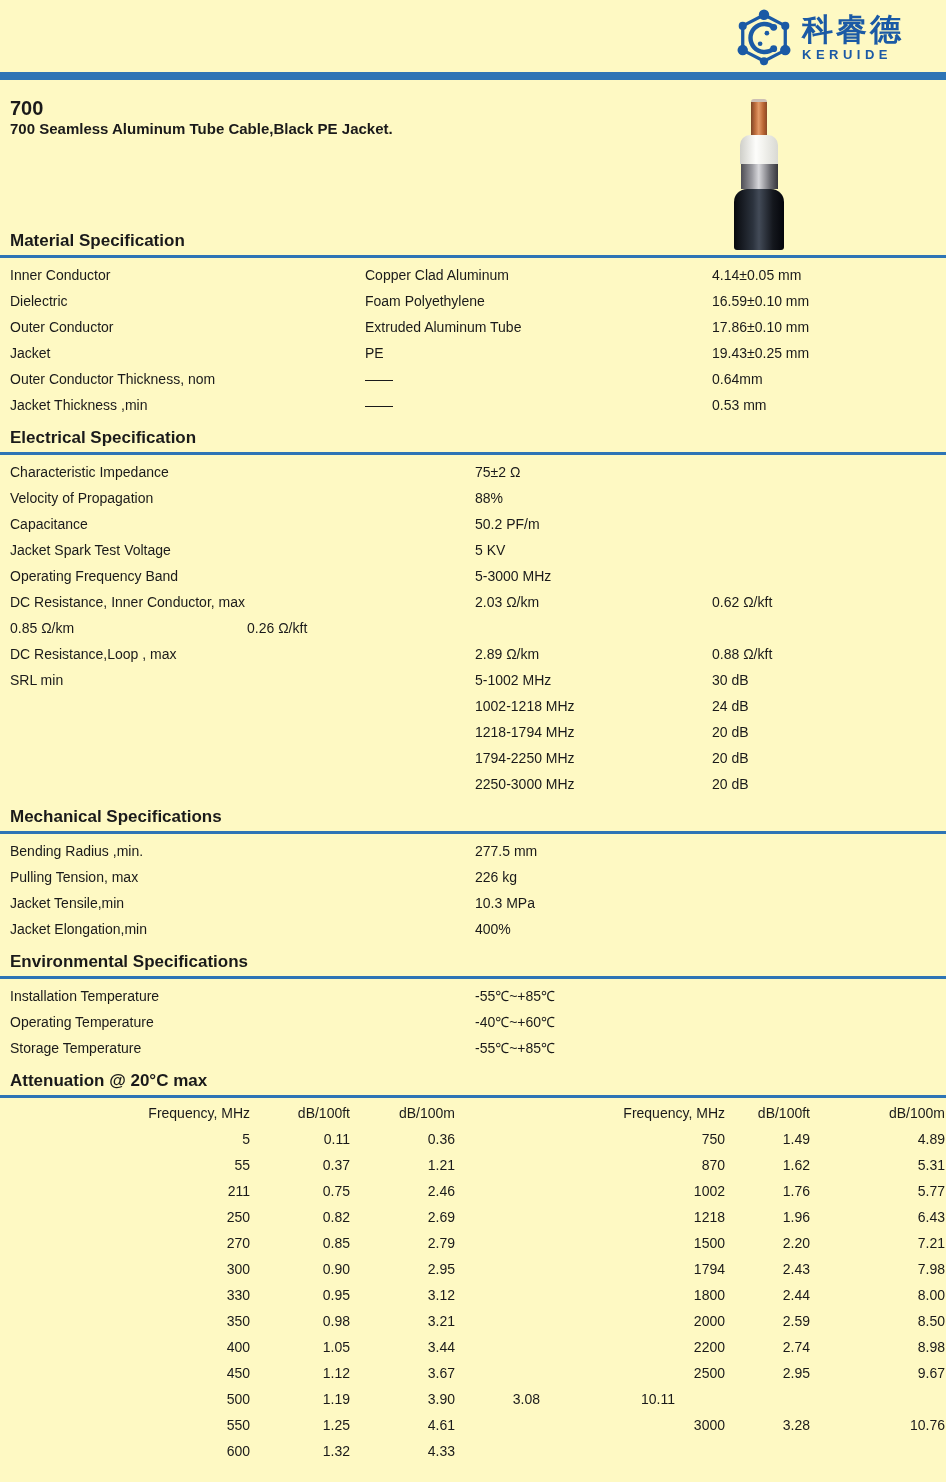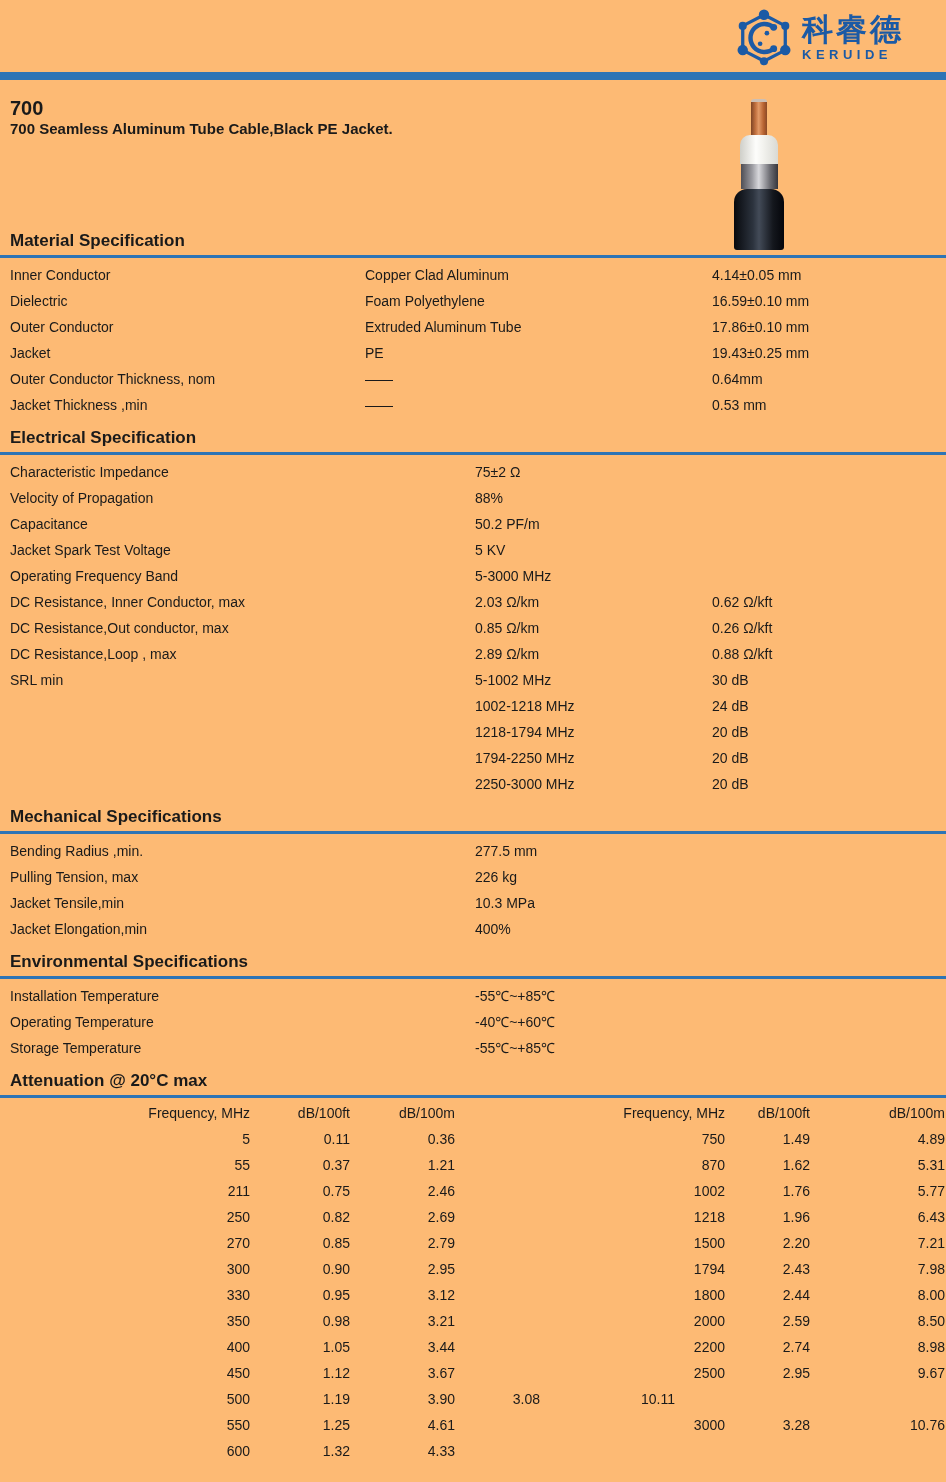--- a/index.html
+++ b/index.html
@@ -3,21 +3,21 @@
 <meta charset="utf-8">
 <style>
   :root{
     --accent:#2e74b5;
     --logo:#1b5aa5;
     --ink:#1a1a1a;
   }
   *{margin:0;padding:0;box-sizing:border-box;}
   html,body{background:#ffffff;}
   body{font-family:"Liberation Sans", sans-serif;color:var(--ink);}
-  .page{position:relative;width:946px;height:1482px;background:#fdba74;overflow:hidden;font-size:14px;}
+  .page{position:relative;width:946px;height:1482px;background:#fef9c3;overflow:hidden;font-size:14px;}
 
   
   .header{height:72px;display:flex;justify-content:flex-end;align-items:center;padding:6px 42px 2px 0;}
   .logo{display:flex;align-items:center;gap:9px;}
   .logo-icon{width:58px;height:58px;flex:0 0 auto;}
   .logo-text{display:flex;flex-direction:column;align-items:flex-start;}
   .logo-cn{font-size:31px;font-weight:bold;color:var(--logo);letter-spacing:3px;line-height:1.05;}
   .logo-en{font-size:13px;font-weight:bold;color:var(--logo);letter-spacing:4.5px;margin-top:1px;}
   .top-bar{height:8px;width:100%;background:var(--accent);}
 
@@ -168,21 +168,20 @@
         <span class="c1">Operating Frequency Band</span>
         <span class="c2">5-3000 MHz</span>
         <span class="c3"></span>
       </div>
         <div class="spec-row">
         <span class="c1">DC Resistance, Inner Conductor, max</span>
         <span class="c2">2.03 Ω/km</span>
         <span class="c3">0.62 Ω/kft</span>
       </div>
         <div class="spec-row">
-        <span class="c1">DC Resistance,Out conductor, max</span>
         <span class="c2">0.85 Ω/km</span>
         <span class="c3">0.26 Ω/kft</span>
       </div>
         <div class="spec-row">
         <span class="c1">DC Resistance,Loop , max</span>
         <span class="c2">2.89 Ω/km</span>
         <span class="c3">0.88 Ω/kft</span>
       </div>
         <div class="spec-row">
         <span class="c1">SRL min</span>

